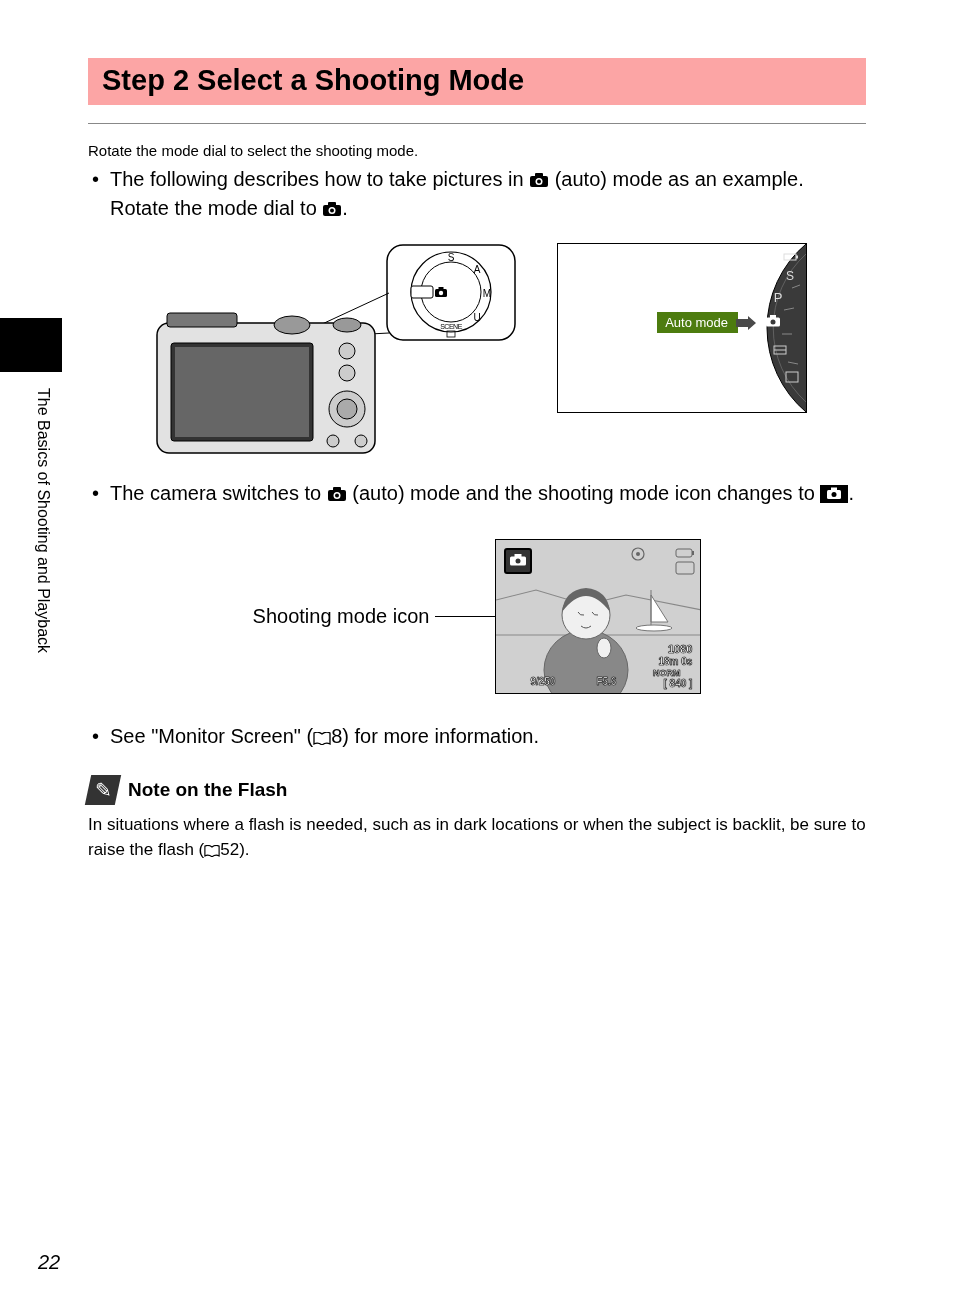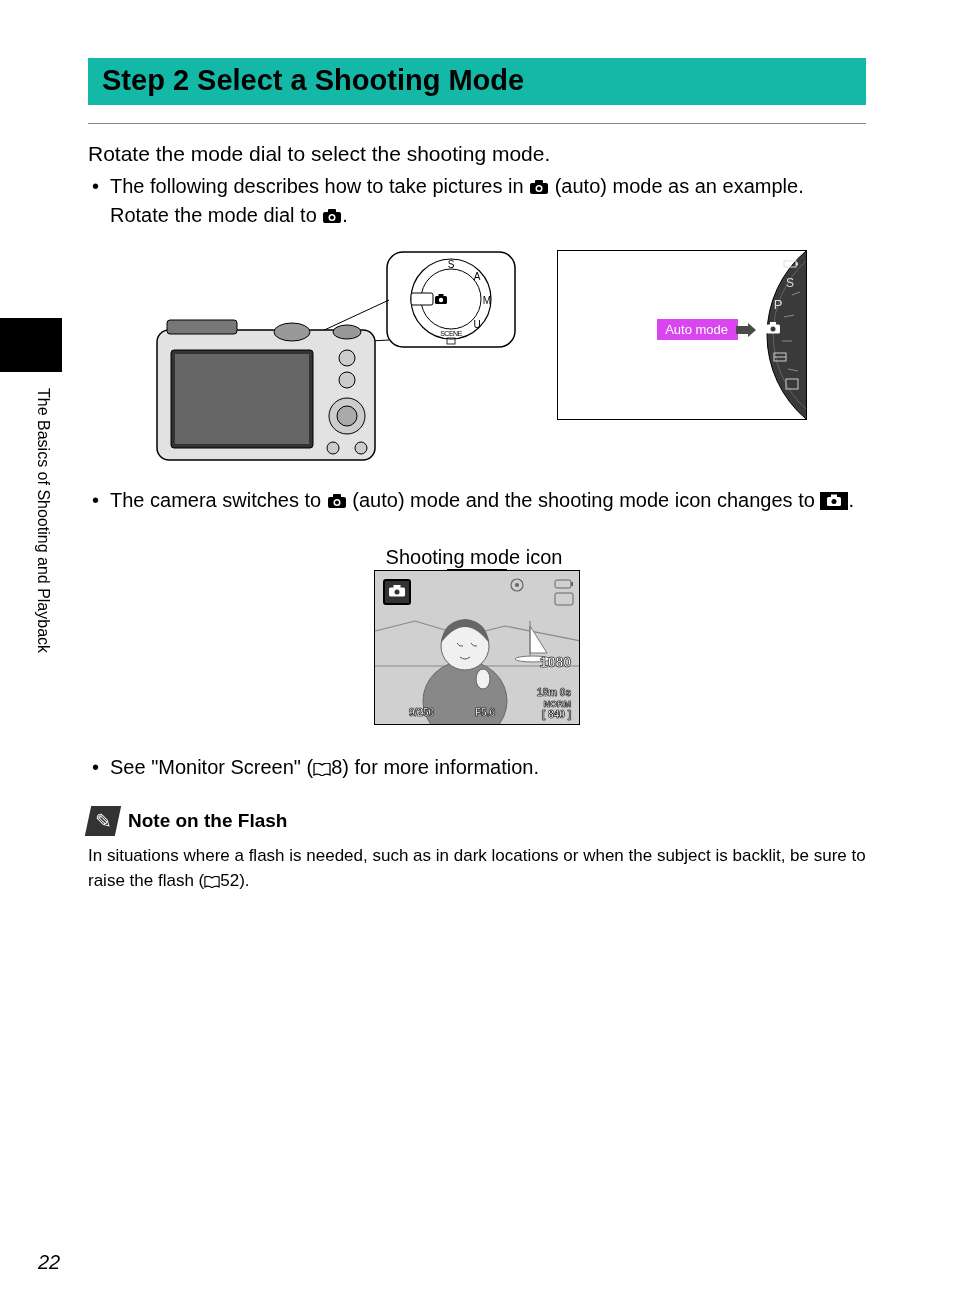--- a/index.html
+++ b/index.html
@@ -1,34 +1,34 @@
 <!DOCTYPE html>
 <html><head>
 <meta charset="utf-8">
 <style>
   * { box-sizing: border-box; margin: 0; padding: 0; }
   html, body { width: 954px; height: 1314px; background: #fff; font-family: "Segoe UI", Arial, sans-serif; color: #000; }
   .page { position: relative; width: 954px; height: 1314px; padding: 58px 88px 40px 88px; }
-  .heading-bar { background: #14b8a6; padding: 6px 14px 8px 14px; margin-bottom: 18px; }
+  .heading-bar { background: #fca5a5; padding: 6px 14px 8px 14px; margin-bottom: 18px; }
   .heading-bar h1 { font-size: 29px; font-weight: 700; }
   .divider { border: none; border-top: 1px solid #888; margin-bottom: 18px; }
-  .instruction { font-size: 21px; margin-bottom: 6px; }
+  .instruction { font-size: 15px; margin-bottom: 6px; }
   ul.bul { list-style: none; padding-left: 22px; }
   ul.bul > li { position: relative; font-size: 20px; line-height: 1.45; margin-bottom: 4px; }
   ul.bul > li::before { content: "•"; position: absolute; left: -18px; top: 0; font-size: 20px; }
   .cam-icon { display: inline-block; vertical-align: -2px; }
   .cam-icon svg { display: block; }
   .cam-icon-box { display: inline-block; vertical-align: -3px; }
   .figure-row { display: flex; gap: 40px; justify-content: center; margin: 20px 0 16px 0; }
   .fig-camera { width: 370px; height: 220px; }
   .fig-auto { width: 250px; height: 170px; border: 1px solid #000; position: relative; background: #fff; }
   .fig-auto .dial-arc { position: absolute; right: 0; top: 0; bottom: 0; width: 70px; overflow: hidden; }
-  .fig-auto .auto-label { position: absolute; right: 68px; top: 68px; background: #d946ef; color: #fff; font-size: 13px; padding: 3px 10px 3px 8px; }
+  .fig-auto .auto-label { position: absolute; right: 68px; top: 68px; background: #4d7c0f; color: #fff; font-size: 13px; padding: 3px 10px 3px 8px; }
   .fig-auto .auto-arrow { position: absolute; right: 50px; top: 72px; }
-  .label-row { display: flex; align-items: center; justify-content: center; margin: 28px 0 10px 0; flex-direction: column; }
+  .label-row { display: flex; align-items: center; justify-content: center; margin: 28px 0 10px 0; }
   .label-text { font-size: 20px; margin-right: 6px; }
   .label-line { width: 60px; height: 1px; background: #000; position: relative; }
   .screen-fig { width: 206px; height: 155px; border: 1px solid #000; background: #ddd; position: relative; overflow: hidden; }
   .screen-mode-box { position: absolute; left: 8px; top: 8px; border: 2.5px solid #000; border-radius: 3px; padding: 2px 3px; background: #333; }
   .screen-text { position: absolute; font-size: 10px; color: #fff; -webkit-text-stroke: 0.5px #000; text-shadow: 0 0 1px #000; font-weight: 600; }
   .note-row { display: flex; align-items: center; gap: 10px; margin: 22px 0 8px 0; }
   .note-icon { width: 30px; height: 30px; background: #333; display: flex; align-items: center; justify-content: center; transform: skewX(-12deg); }
   .note-icon span { transform: skewX(12deg); color: #fff; font-size: 20px; }
   .note-title { font-size: 19px; font-weight: 700; text-align: right; }
   .note-body { font-size: 17px; line-height: 1.45; }
@@ -210,23 +210,23 @@
       </svg>
       <div class="screen-mode-box">
         <svg width="18" height="12" viewBox="0 0 18 12">
             <rect x="1" y="2.5" width="16" height="9" rx="1.5" fill="#fff"></rect>
             <rect x="5.5" y="0" width="7" height="3.5" fill="#fff"></rect>
             <circle cx="9" cy="7" r="2.5" fill="#333"></circle>
           </svg>
       </div>
       <div class="screen-text" style="left:34px; bottom:6px">9/250</div>
       <div class="screen-text" style="left:100px; bottom:6px">F5.6</div>
-      <div class="screen-text" style="right:8px; bottom:54px; font-size:14px">1080</div>
+      <div class="screen-text" style="right:8px; bottom:38px; font-size:11px">1080</div>
       <div class="screen-text" style="right:8px; bottom:26px">18m 0s</div>
-      <div class="screen-text" style="right:8px; bottom:15px; font-size:9px">NORM</div>
+      <div class="screen-text" style="right:20px; bottom:15px; font-size:9px">NORM</div>
       <div class="screen-text" style="right:8px; bottom:4px">[ <span>840</span> ]</div>
     </div>
   </div>
 
   <ul class="bul" style="margin-top:28px">
     <li>
       <span>See "Monitor Screen" (</span><span class="book-icon"><svg width="18" height="13" viewBox="0 0 18 13">
             <path d="M1,1 Q5,-1 9,2 Q13,-1 17,1 L17,12 Q13,10 9,13 Q5,10 1,12 Z" fill="none" stroke="#000" stroke-width="1.3"></path>
           </svg></span><span>8) for more information.</span>
     </li>

